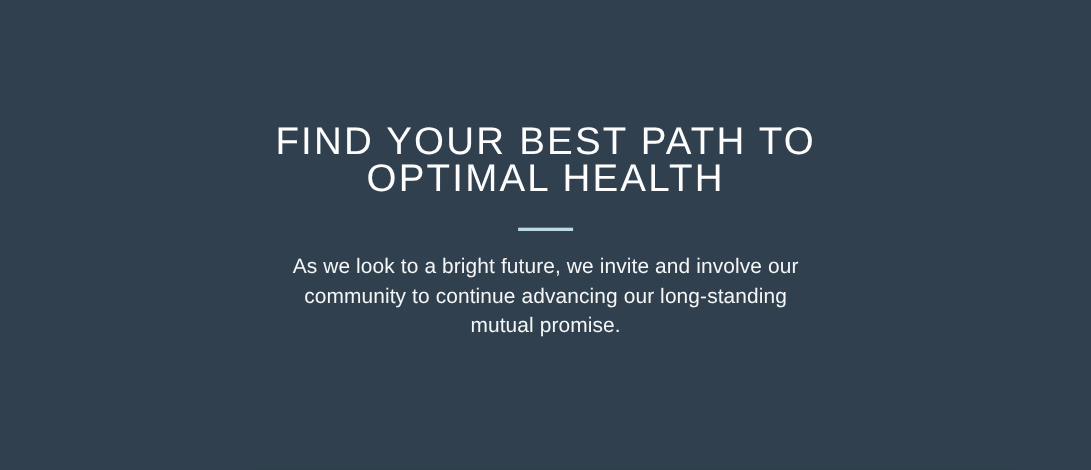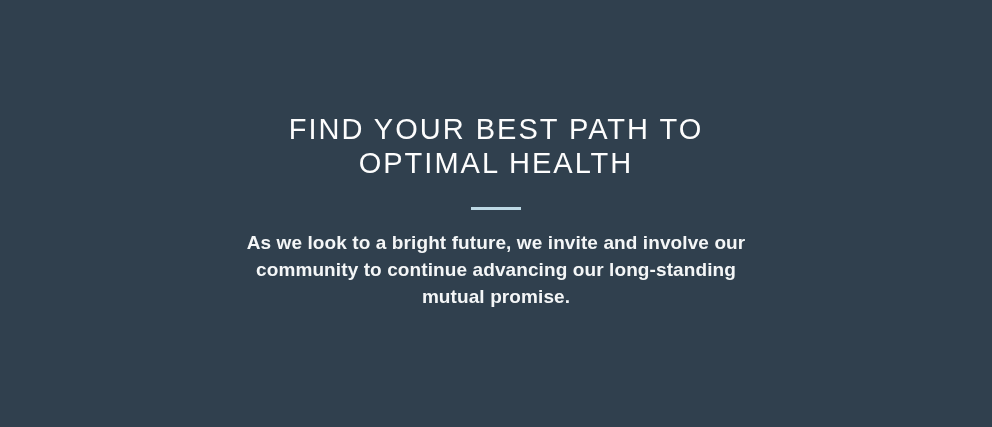--- a/index.html
+++ b/index.html
@@ -26,21 +26,21 @@
 
   .hero-inner {
     width: 560px;
     display: flex;
     flex-direction: column;
     align-items: center;
   }
 
   .hero-title {
     margin: 0;
-    font-size: 29px;
+    font-size: 35px;
     font-weight: 400;
     line-height: 34px;
     letter-spacing: 2.0px;
     color: #fdfdfd;
     text-align: center;
     text-transform: uppercase;
     white-space: pre-line;
   }
 
   .hero-divider {
@@ -51,21 +51,21 @@
     margin-bottom: 0;
     border: 0;
     flex: none;
   }
 
   .hero-text {
     margin: 0;
     margin-top: 19px;
     width: 500px;
     font-size: 19px;
-    font-weight: 700;
+    font-weight: 400;
     line-height: 27px;
     letter-spacing: 0.1px;
     color: #f4f6f7;
     text-align: center;
   }
 </style>
 </head>
 <body>
 
 <section class="hero">

